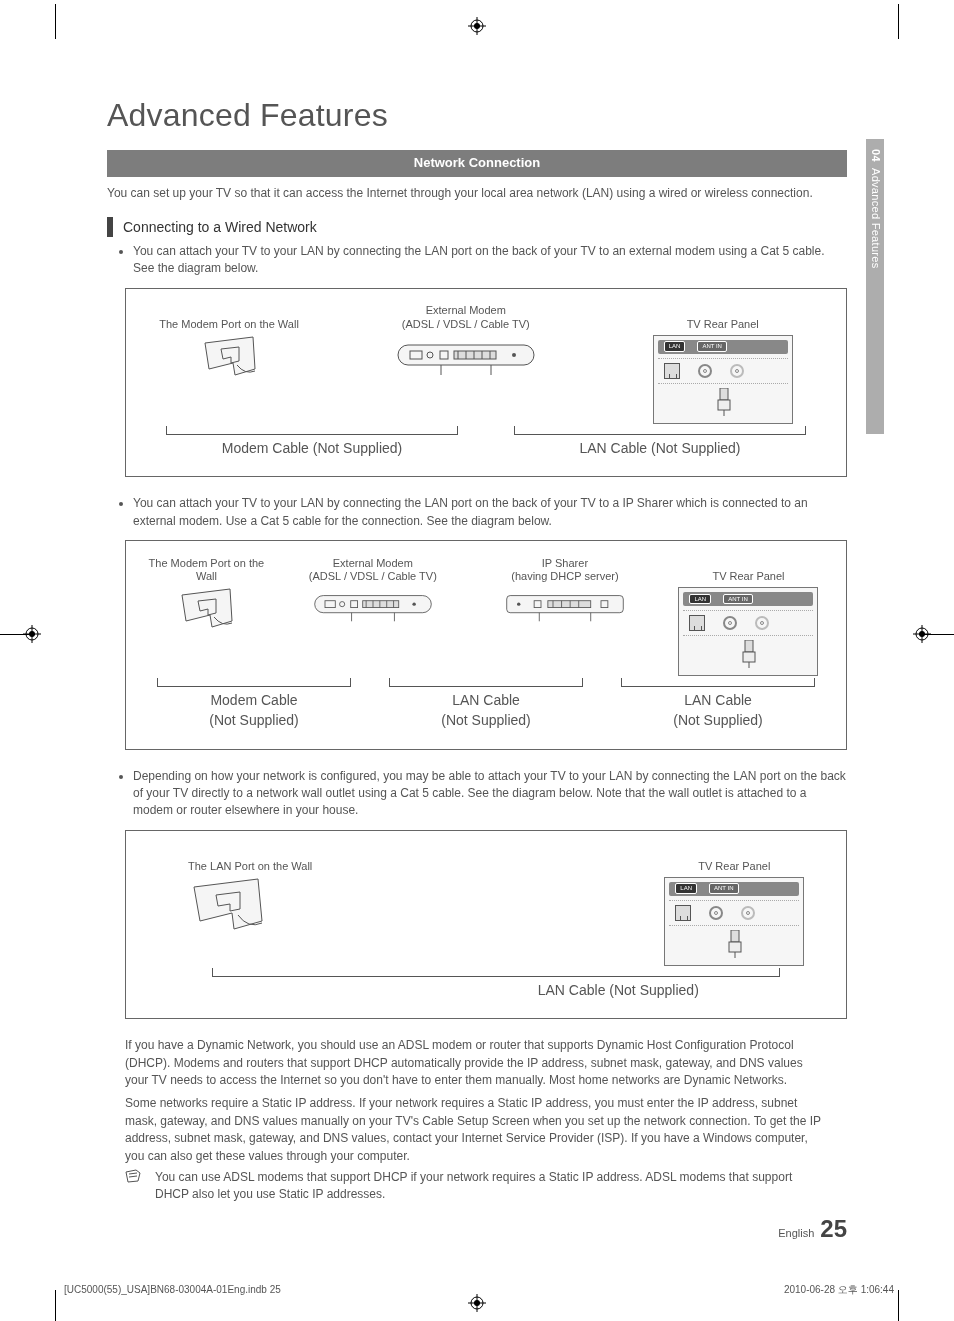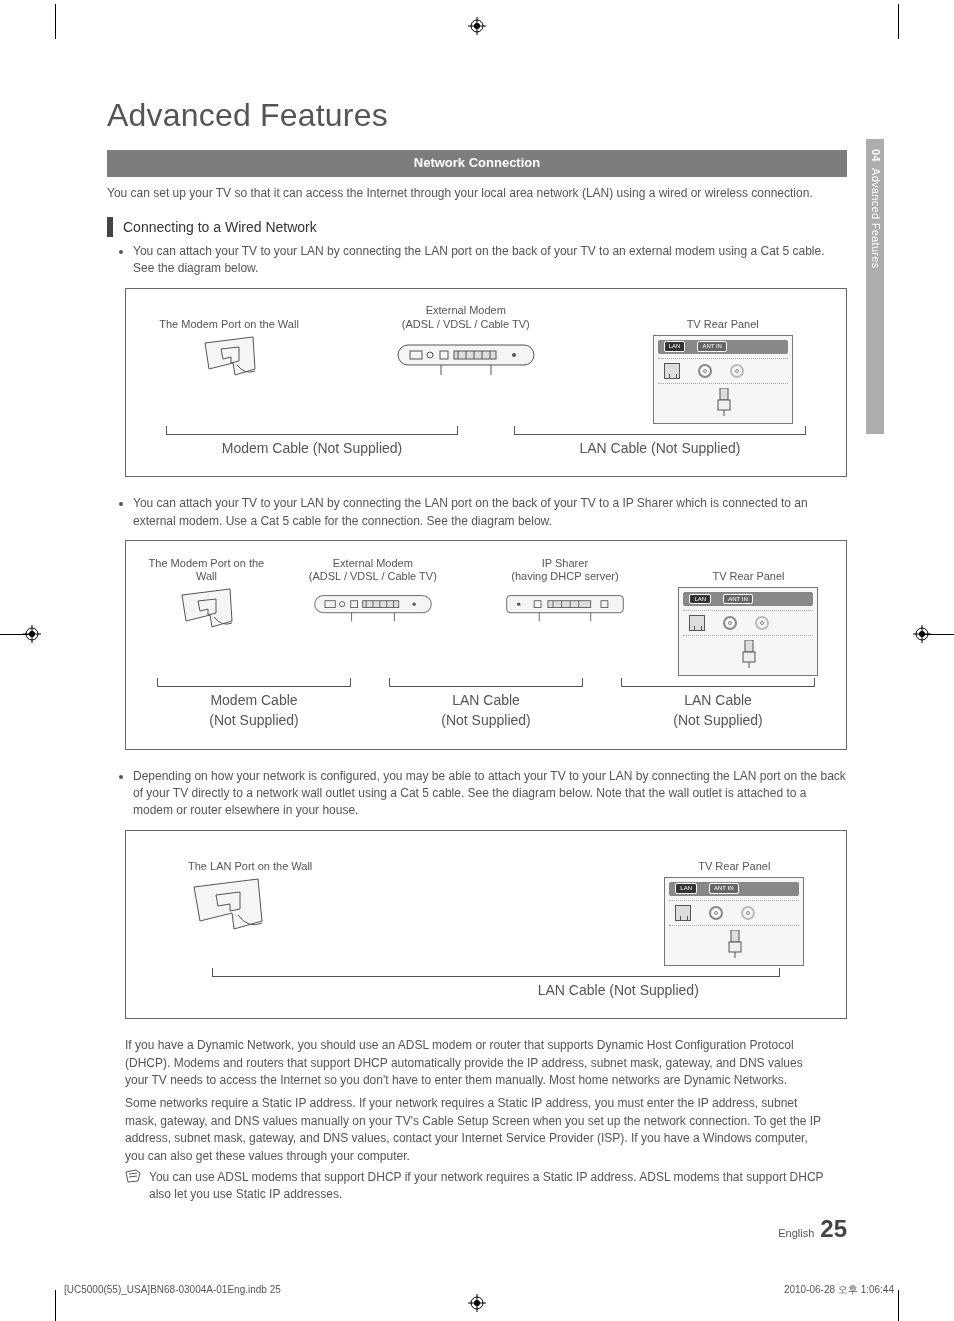--- a/index.html
+++ b/index.html
@@ -129,21 +129,21 @@
     top:0;left:8%;right:8%;
     height:8px;
     border-left:1px solid #555;
     border-right:1px solid #555;
     border-bottom:1px solid #555;
   }
   .body-block{margin:6px 18px 0 18px;}
 
   .note{
     display:flex;
-    gap:8px;
+    gap:14px;
     margin:4px 18px 0 18px;
     justify-content:space-between;
   }
   .note .note-icon{flex:0 0 16px;}
 
   
   .sidetab{
     position:absolute;
     right:70px;
     top:135px;

